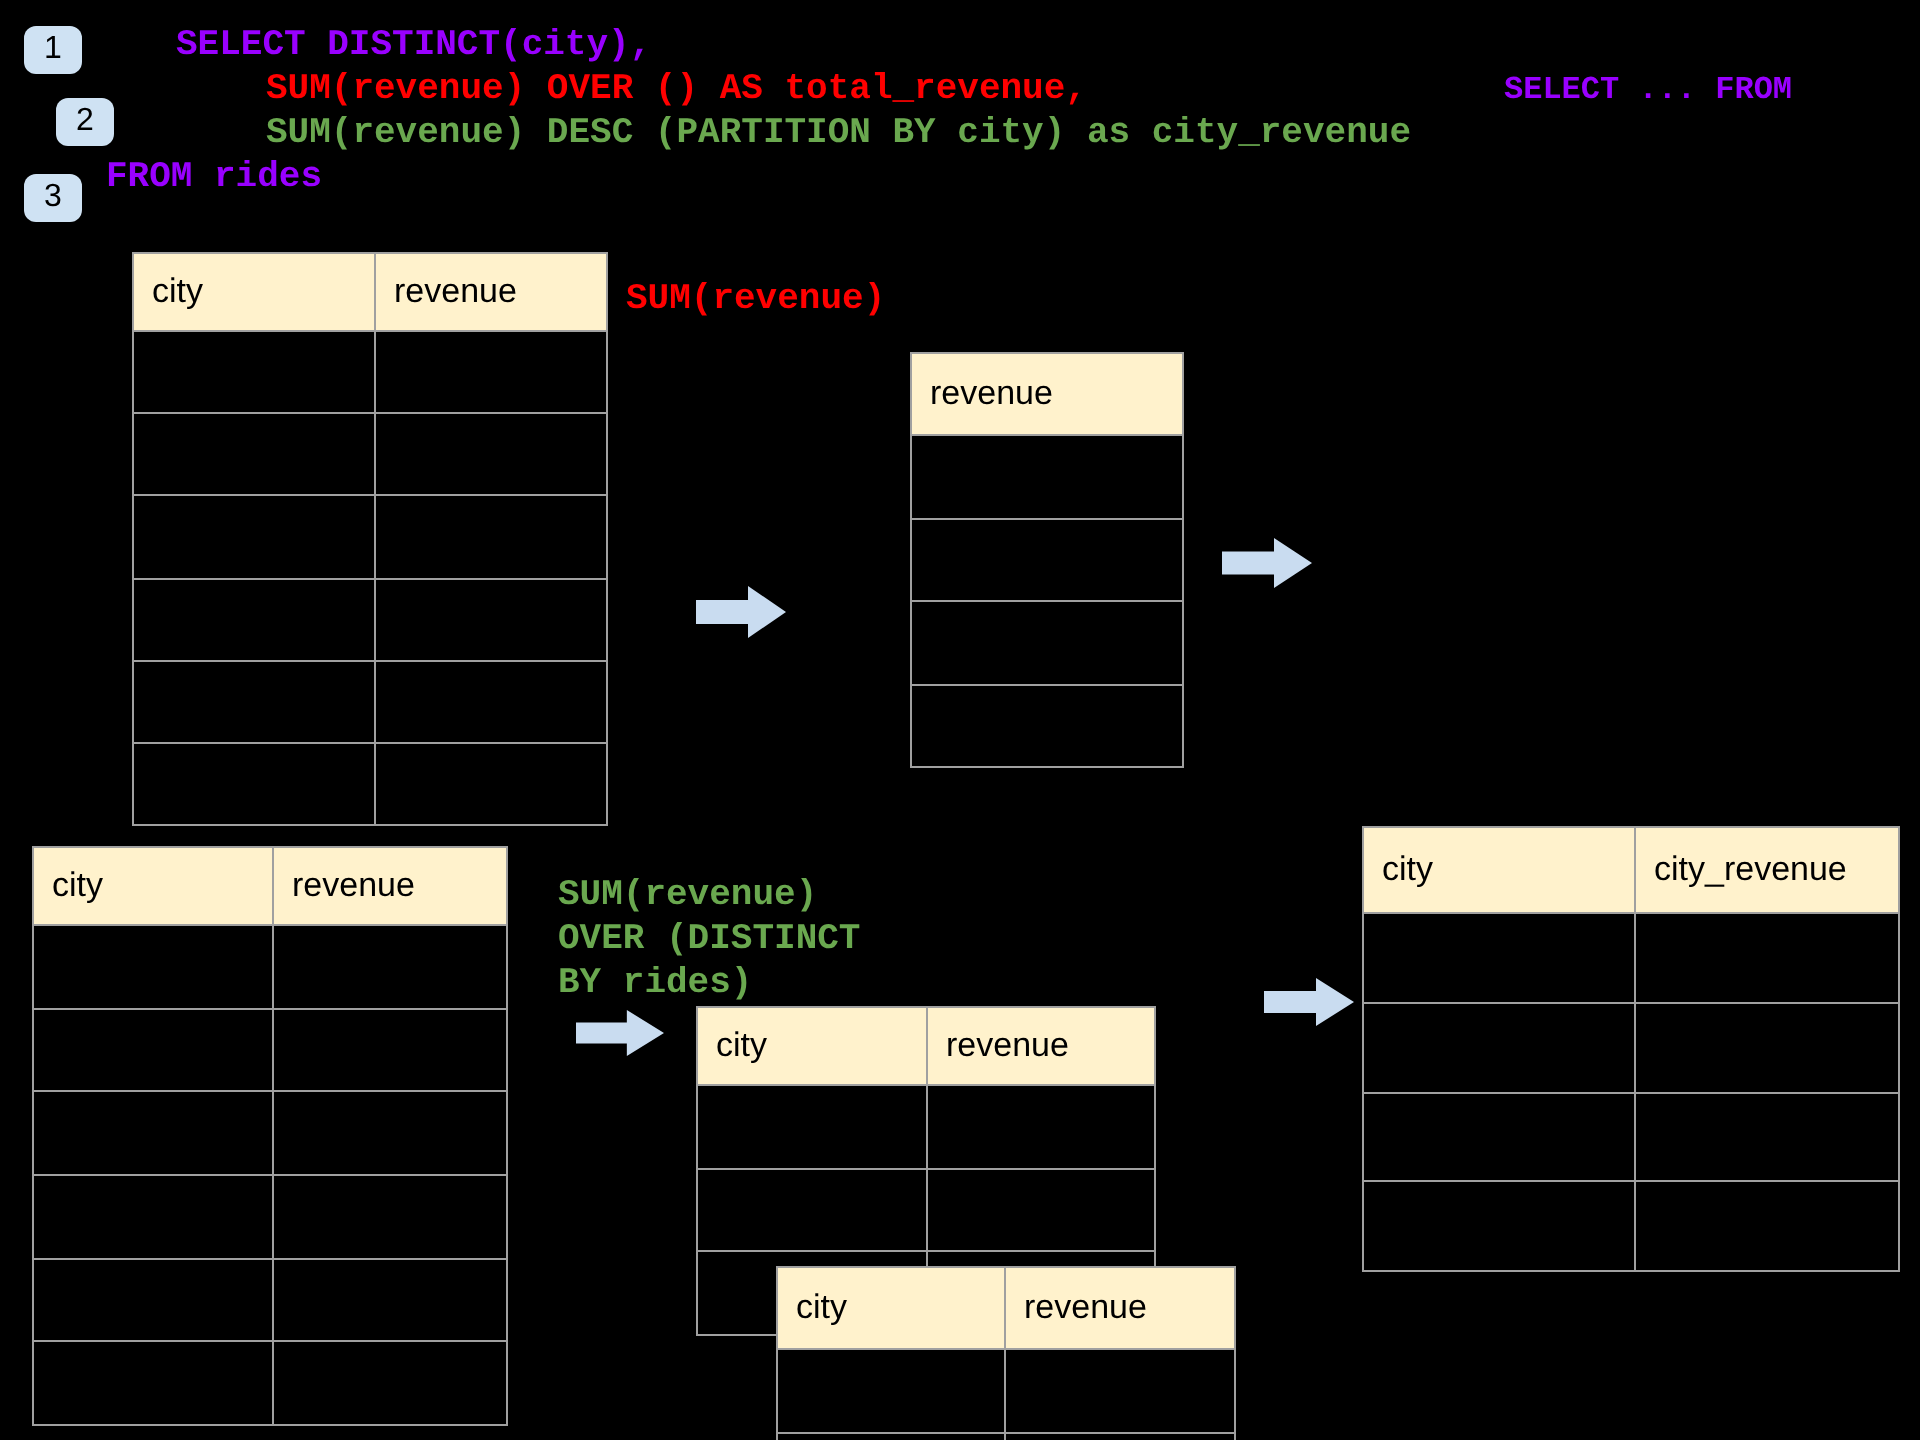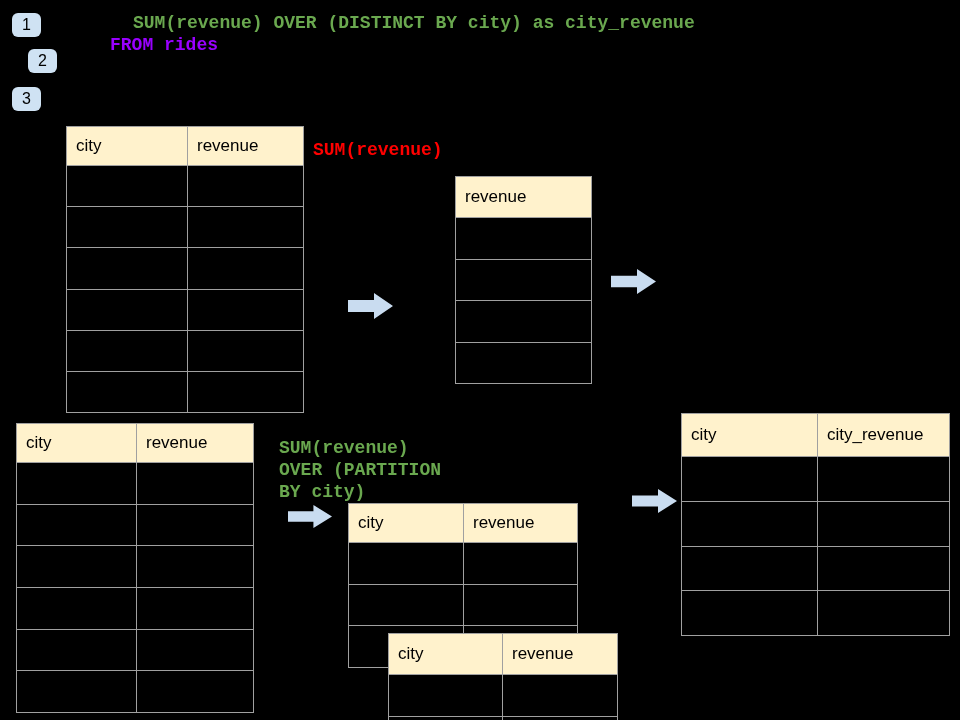--- a/index.html
+++ b/index.html
@@ -19,21 +19,21 @@
   #badge3{left:12px;top:87px}
 
   
   .codeline{font:bold 18px/22px "Liberation Mono","DejaVu Sans Mono",monospace;white-space:pre;}
   .c-purple{color:var(--purple,#9900ff)}
   .c-red{color:var(--red,#ff0000)}
   .c-green{color:var(--green,#6aa84f)}
   #main-code{position:absolute;left:0;top:12px;}
   .ind-a{margin-left:88px}
   .ind-b{margin-left:133px}
-  .ind-c{margin-left:110px}
+  .ind-c{margin-left:53px}
   #side-code{position:absolute;left:752px;top:35px;}
   #side-code .codeline{font:bold 16px/21px "Liberation Mono","DejaVu Sans Mono",monospace;}
   #label-over-all{position:absolute;left:313px;top:139px;}
   #label-over-partition{position:absolute;left:279px;top:437px;}
 
   
   table.tbl{position:absolute;border-collapse:collapse;table-layout:fixed;}
   table.tbl th{
     background:var(--headerBg,#fff2cc);color:#000;text-align:left;
     font:400 17px "Liberation Sans",sans-serif;padding:0 0 0 9px;
@@ -64,35 +64,38 @@
 </head>
 <body>
 
 <div id="canvas">
 
   <div class="badge" id="badge1">1</div>
   <div class="badge" id="badge2">2</div>
   <div class="badge" id="badge3">3</div>
 
   <div id="main-code">
-    <div class="codeline c-green  ind-b">SUM(revenue) OVER (DISTINCT BY city) as city_revenue</div>
+    <div class="codeline c-purple ind-a">SELECT DISTINCT(city),</div>
+    <div class="codeline c-red    ind-b">SUM(revenue) OVER () AS total_revenue,</div>
+    <div class="codeline c-green  ind-b">SUM(revenue) DESC (PARTITION BY city) as city_revenue</div>
     <div class="codeline c-purple ind-c">FROM rides</div>
   </div>
 
   <div id="side-code">
+    <div class="codeline c-purple">SELECT ... FROM</div>
   </div>
 
   <div id="label-over-all">
     <div class="codeline c-red">SUM(revenue)</div>
   </div>
 
   <div id="label-over-partition">
     <div class="codeline c-green">SUM(revenue)</div>
-    <div class="codeline c-green">OVER (PARTITION</div>
-    <div class="codeline c-green">BY city)</div>
+    <div class="codeline c-green">OVER (DISTINCT</div>
+    <div class="codeline c-green">BY rides)</div>
   </div>
 
   <table class="tbl" id="t-source-top">
     <colgroup>
         <col style="width:121px">
         <col style="width:116px">
       </colgroup>
     <thead>
         <tr>
       <th>city</th>

